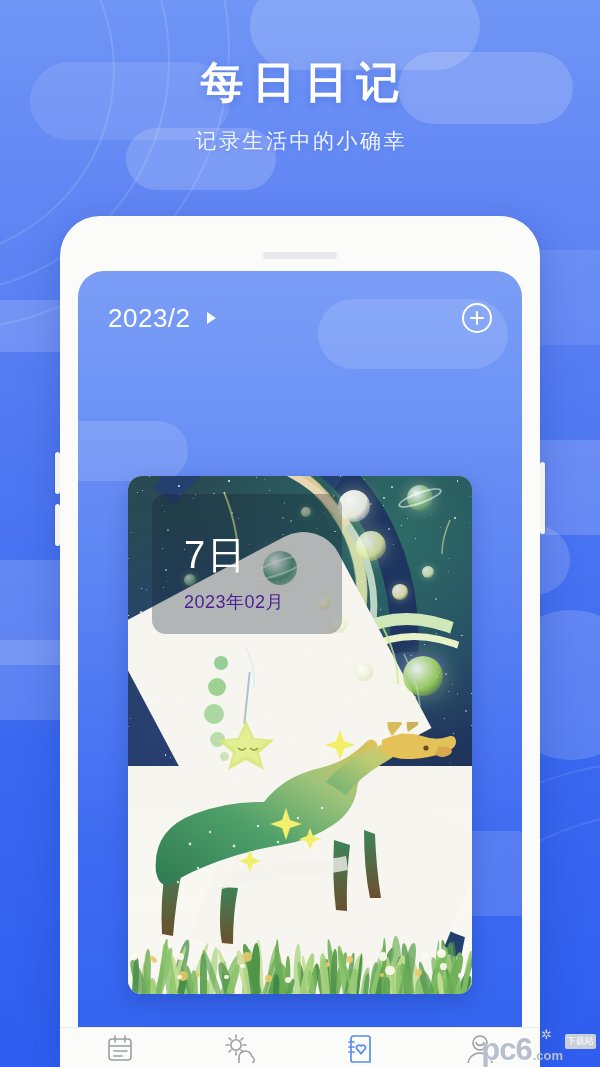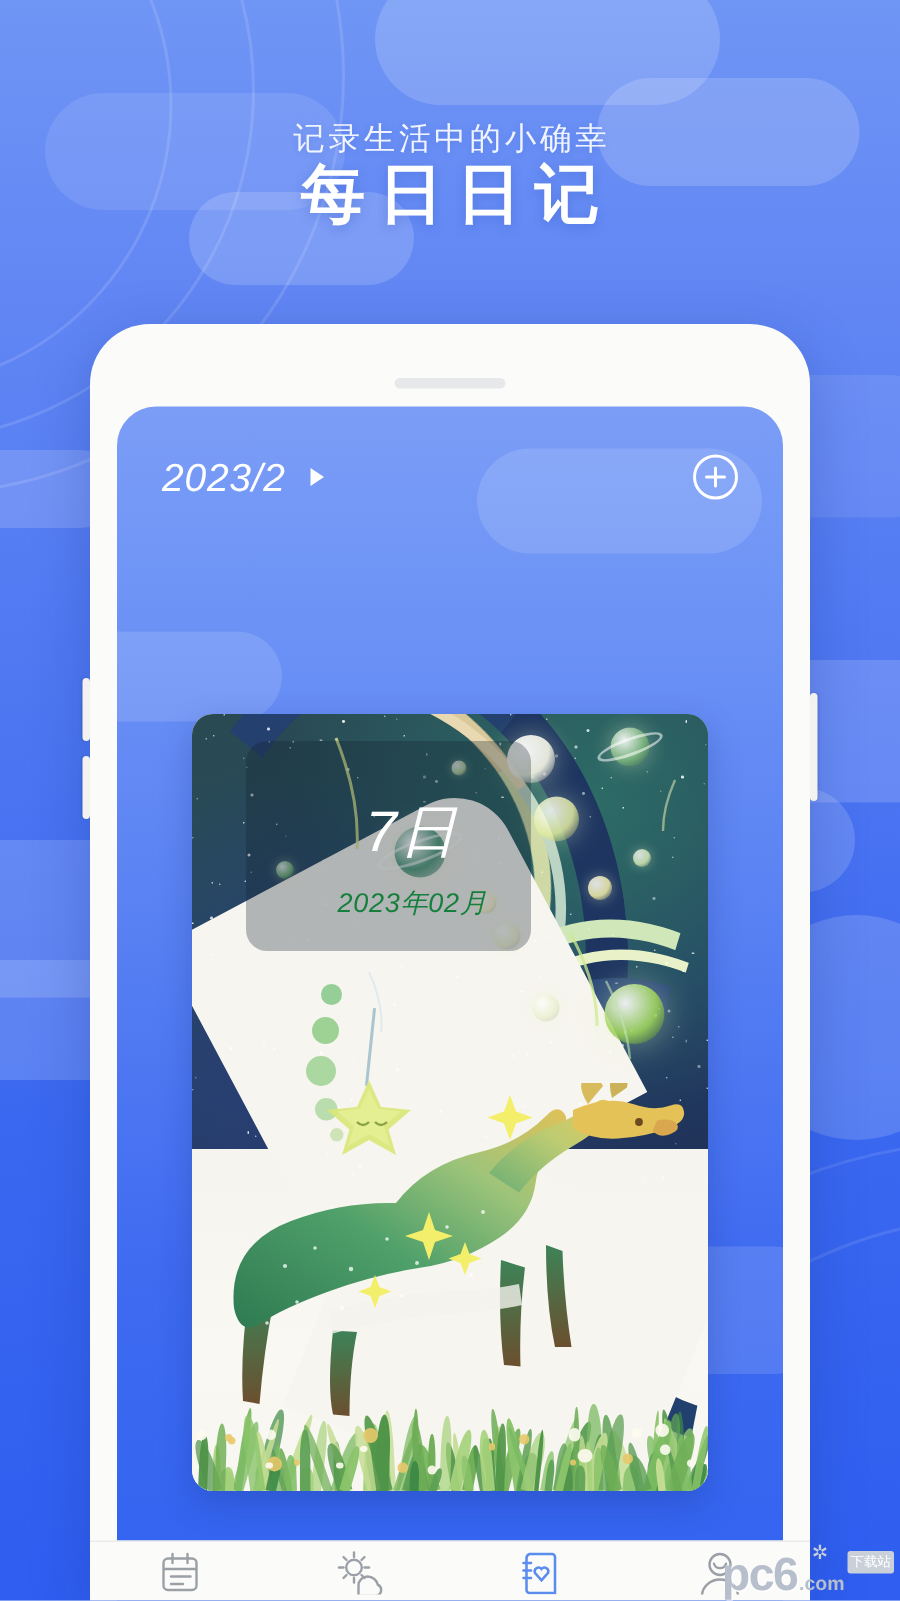--- a/index.html
+++ b/index.html
@@ -51,21 +51,21 @@
     letter-spacing:2.5px; text-indent:2.5px; font-weight:normal;
     text-shadow:0 1px 4px rgba(40,80,190,0.22);
   }
 
   
   #phone {
     position:absolute; left:60px; top:216px; width:480px; height:851px;
     background:#fbfbfa;
     border-radius:40px 40px 0 0;
     box-shadow:0 10px 38px rgba(22,52,140,0.28);
-    overflow:hidden; z-index:4;font-style:italic;
+    overflow:hidden; z-index:4;
   }
   #earpiece {
     position:absolute; left:50%; transform:translateX(-50%); top:36px;
     width:74px; height:7px; border-radius:4px; background:#e6e8ea;
   }
   .sidebtn { position:absolute; width:5px; border-radius:3px; background:#f2f2f0; z-index:6; }
   .sb-vol1 { left:55px; top:452px; height:42px; box-shadow:-1px 0 2px rgba(0,0,0,0.10);}
   .sb-vol2 { left:55px; top:504px; height:42px; box-shadow:-1px 0 2px rgba(0,0,0,0.10);}
   .sb-pwr  { left:540px; top:462px; height:72px; box-shadow:1px 0 2px rgba(0,0,0,0.10);}
 
@@ -180,30 +180,30 @@
   }
   
   .planet { position:absolute; border-radius:50%; }
   .ring {
     position:absolute; border:2px solid rgba(255,255,255,0.55);
     border-radius:50%; transform:rotate(-20deg);
   }
 
   
   #date-badge {
-    position:absolute; left:36px; top:18px; width:190px; height:140px;
+    position:absolute; left:24px; top:18px; width:190px; height:140px;
     background:rgba(20,32,48,0.30); border-radius:14px;
-    padding:42px 0 0 32px; z-index:4;text-align:center;
+    padding:42px 0 0 32px; z-index:4;
   }
   #date-day {
     font-size:38px; color:#ffffff; font-weight:normal; line-height:1;
     letter-spacing:2px;
   }
   #date-month {
-    margin-top:16px; font-size:18px; color:#15803d; letter-spacing:0.5px;
+    margin-top:16px; font-size:18px; color:#4c1d95; letter-spacing:0.5px;
   }
 
   
   #deer { position:absolute; left:10px; bottom:22px; width:320px; height:250px; z-index:3; }
 
   
   #grass {
     position:absolute; left:0; right:0; bottom:0; height:58px; z-index:4;
     overflow:hidden;
   }
@@ -276,22 +276,22 @@
   <div class="cloud cl3"></div>
   <div class="cloud cl4"></div>
   <div class="cloud cl5"></div>
   <div class="cloud cl6"></div>
   <div class="cloud cl7"></div>
   <div class="cloud cl9"></div>
   <div class="cloud cl8"></div>
 </div>
 
 <div id="hero">
+  <div id="hero-title">每日日记</div>
   <div id="hero-sub">记录生活中的小确幸</div>
-  <div id="hero-title">每日日记</div>
 </div>
 
 <div id="phone">
   <div id="earpiece"></div>
 
   <div id="screen">
     <div class="scloud sc1"></div>
     <div class="scloud sc2"></div>
     <div class="scloud sc3"></div>
 

